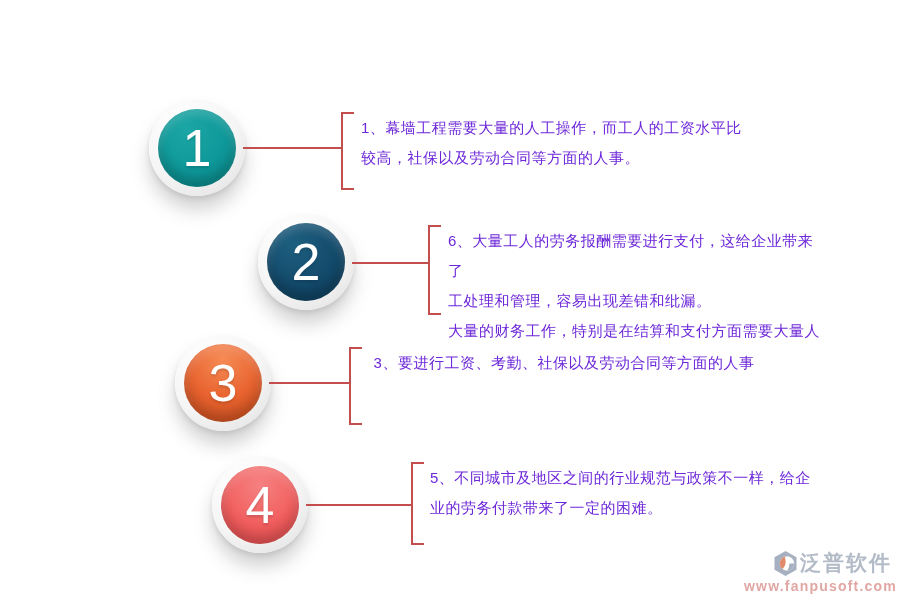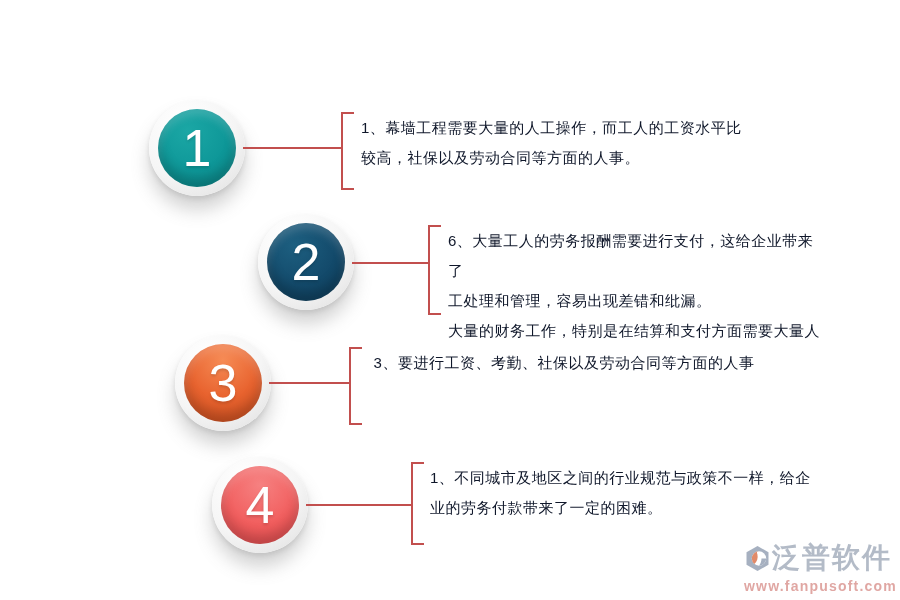--- a/index.html
+++ b/index.html
@@ -28,21 +28,21 @@
     text-shadow:0 2px 3px rgba(0,0,0,0.15);
   }
   
   .connector{position:absolute;height:2px;background:#c24f4e;}
   .bracket{
     position:absolute;width:11px;
     border-left:2px solid #c24f4e;border-top:2px solid #c24f4e;border-bottom:2px solid #c24f4e;
   }
   
   .step-text{
-    position:absolute;color:#0f172a;font-size:15px;line-height:30px;letter-spacing:0.5px;
+    position:absolute;color:#6d28d9;font-size:15px;line-height:30px;letter-spacing:0.5px;
   }
   
   .p1-circle{left:149px;top:100px;}
   .p1-line{left:243px;top:147px;width:99px;}
   .p1-bracket{left:341px;top:112px;height:74px;}
   .p1-text{left:361px;top:113px;width:385px;}
 
   .p2-circle{left:258px;top:214px;}
   .p2-line{left:352px;top:262px;width:77px;}
   .p2-bracket{left:428px;top:225px;height:86px;}
@@ -56,21 +56,21 @@
   .p4-circle{left:212px;top:457px;}
   .p4-line{left:306px;top:504px;width:106px;}
   .p4-bracket{left:411px;top:462px;height:79px;}
   .p4-text{left:430px;top:463px;width:385px;}
 
   
   .watermark{position:absolute;right:8px;bottom:6px;width:148px;opacity:0.88;}
   .wm-row{display:flex;align-items:center;justify-content:flex-end;}
   .wm-icon{width:23px;height:25px;margin-right:3px;flex:none;}
   .wm-brand{
-    font-size:28px;font-weight:bold;color:#a9b2c0;letter-spacing:2px;white-space:nowrap;
+    font-size:21px;font-weight:bold;color:#a9b2c0;letter-spacing:2px;white-space:nowrap;
   }
   .wm-url{
     text-align:center;font-size:14px;font-weight:bold;color:#dc9b97;
     letter-spacing:1.2px;margin-top:1px;white-space:nowrap;
   }
 </style>
 </head>
 <body>
 
 <div class="canvas">
@@ -112,21 +112,21 @@
   </div>
 
   <div class="circle-outer p4-circle">
     <div class="circle-inner c4">
       <span class="num">4</span>
     </div>
   </div>
   <div class="connector p4-line"></div>
   <div class="bracket p4-bracket"></div>
   <div class="step-text p4-text">
-    <div>1、不同城市及地区之间的行业规范与政策不一样，给企</div>
+    <div>5、不同城市及地区之间的行业规范与政策不一样，给企</div>
     <div>业的劳务付款带来了一定的困难。</div>
   </div>
 
   <div class="watermark">
     <div class="wm-row">
       <svg class="wm-icon" viewBox="0 0 23 25" xmlns="http://www.w3.org/2000/svg">
         <polygon points="11.5,0 22.5,6.2 22.5,18.8 11.5,25 0.5,18.8 0.5,6.2" fill="#9aa6b8"></polygon>
         <circle cx="13" cy="12.5" r="7.2" fill="#ffffff"></circle>
         <path d="M13 5.3 A7.2 7.2 0 0 0 5.8 12.5 A7.2 7.2 0 0 0 8.4 18 C11 15.6 12.3 12 11.4 8.2 C11.1 7.1 10 5.8 13 5.3 Z" fill="#dd7a55"></path>
         <path d="M13 19.7 A7.2 7.2 0 0 0 20.2 12.5 L15.5 12.5 C15.5 15.2 14.5 17.8 13 19.7 Z" fill="#9aa6b8"></path>

